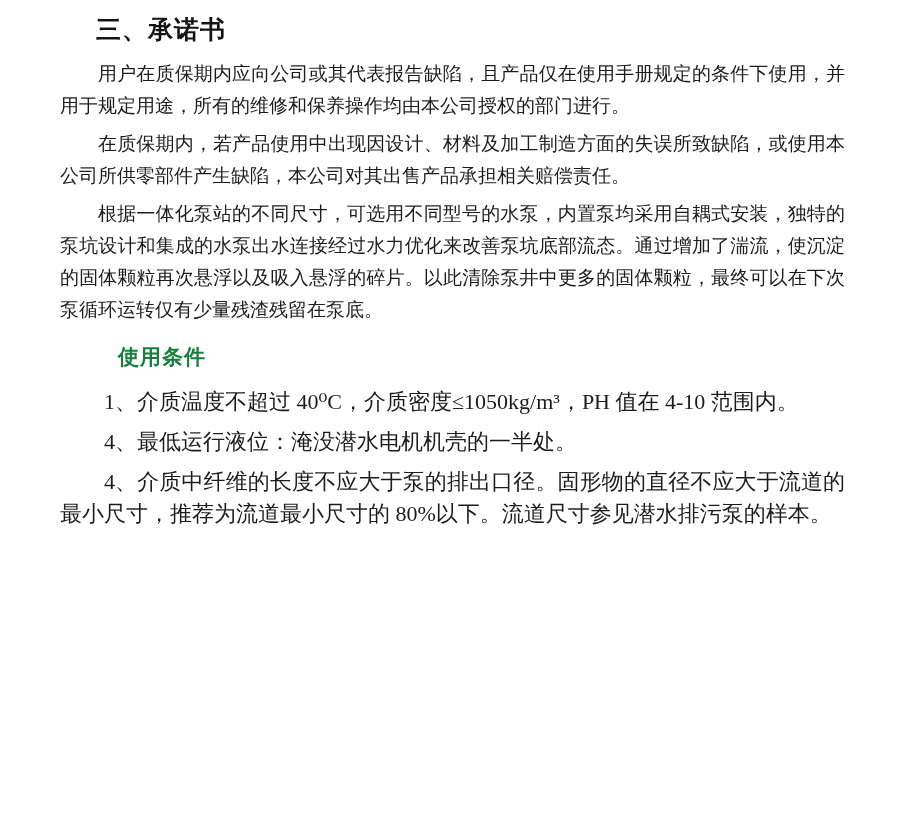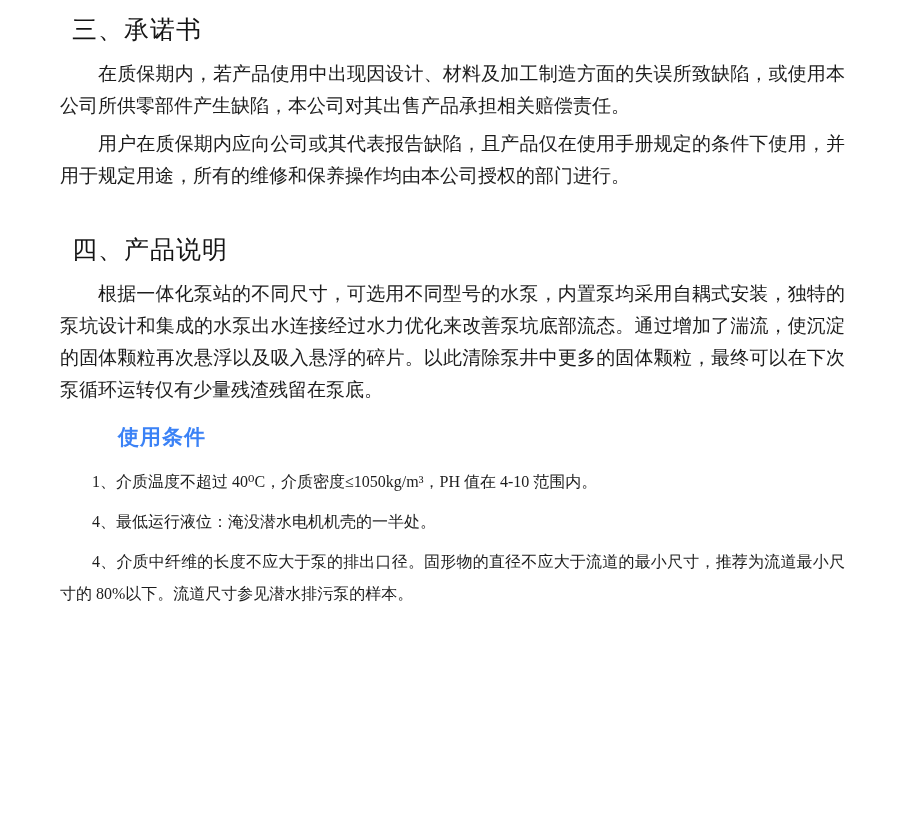--- a/index.html
+++ b/index.html
@@ -12,24 +12,24 @@
     width: 900px;
     height: 814px;
     background: #ffffff;
     overflow: hidden;
     box-sizing: border-box;
     padding: 14px 55px 0 60px;
     color: #1c1c1c;
   }
   .section-heading {
     font-family: "Liberation Sans", "DejaVu Sans", sans-serif;
-    font-weight: normal;
+    font-weight: bold;
     font-size: 25px;
     line-height: 30px;
-    margin: 0 0 14px 12px;
+    margin: 0 0 14px 36px;
     color: #141414;
     letter-spacing: 1px;
   }
   .section-heading.second {
     margin-top: 42px;
   }
   .body-paragraph {
     font-family: "Liberation Serif", "DejaVu Serif", serif;
     font-size: 19px;
     line-height: 32px;
@@ -37,46 +37,45 @@
     text-align: justify;
     margin: 0 0 6px 0;
     color: #1c1c1c;
   }
   .sub-heading {
     font-family: "Liberation Sans", "DejaVu Sans", sans-serif;
     font-weight: bold;
     font-size: 21px;
     line-height: 26px;
     margin: 18px 0 16px 58px;
-    color: #3b82f6;
+    color: #15803d;
     letter-spacing: 1px;
   }
   .condition-item {
     font-family: "Liberation Serif", "DejaVu Serif", serif;
-    font-size: 16px;
+    font-size: 22px;
     line-height: 32px;
     text-indent: 2em;
     text-align: justify;
     margin: 6px 0 8px 0;
     color: #1c1c1c;
   }
 </style>
 </head>
 <body>
 
 <div class="page">
 
   <h1 class="section-heading">三、承诺书</h1>
 
+  <p class="body-paragraph">用户在质保期内应向公司或其代表报告缺陷，且产品仅在使用手册规定的条件下使用，并用于规定用途，所有的维修和保养操作均由本公司授权的部门进行。</p>
+
   <p class="body-paragraph">在质保期内，若产品使用中出现因设计、材料及加工制造方面的失误所致缺陷，或使用本公司所供零部件产生缺陷，本公司对其出售产品承担相关赔偿责任。</p>
 
-  <p class="body-paragraph">用户在质保期内应向公司或其代表报告缺陷，且产品仅在使用手册规定的条件下使用，并用于规定用途，所有的维修和保养操作均由本公司授权的部门进行。</p>
 
-
-  <h1 class="section-heading second">四、产品说明</h1>
 
 
   <p class="body-paragraph">根据一体化泵站的不同尺寸，可选用不同型号的水泵，内置泵均采用自耦式安装，独特的泵坑设计和集成的水泵出水连接经过水力优化来改善泵坑底部流态。通过增加了湍流，使沉淀的固体颗粒再次悬浮以及吸入悬浮的碎片。以此清除泵井中更多的固体颗粒，最终可以在下次泵循环运转仅有少量残渣残留在泵底。</p>
 
   <h2 class="sub-heading">使用条件</h2>
 
   <p class="condition-item">1、介质温度不超过 40⁰C，介质密度≤1050kg/m³，PH 值在 4-10 范围内。</p>
 
   <p class="condition-item">4、最低运行液位：淹没潜水电机机壳的一半处。</p>
 

